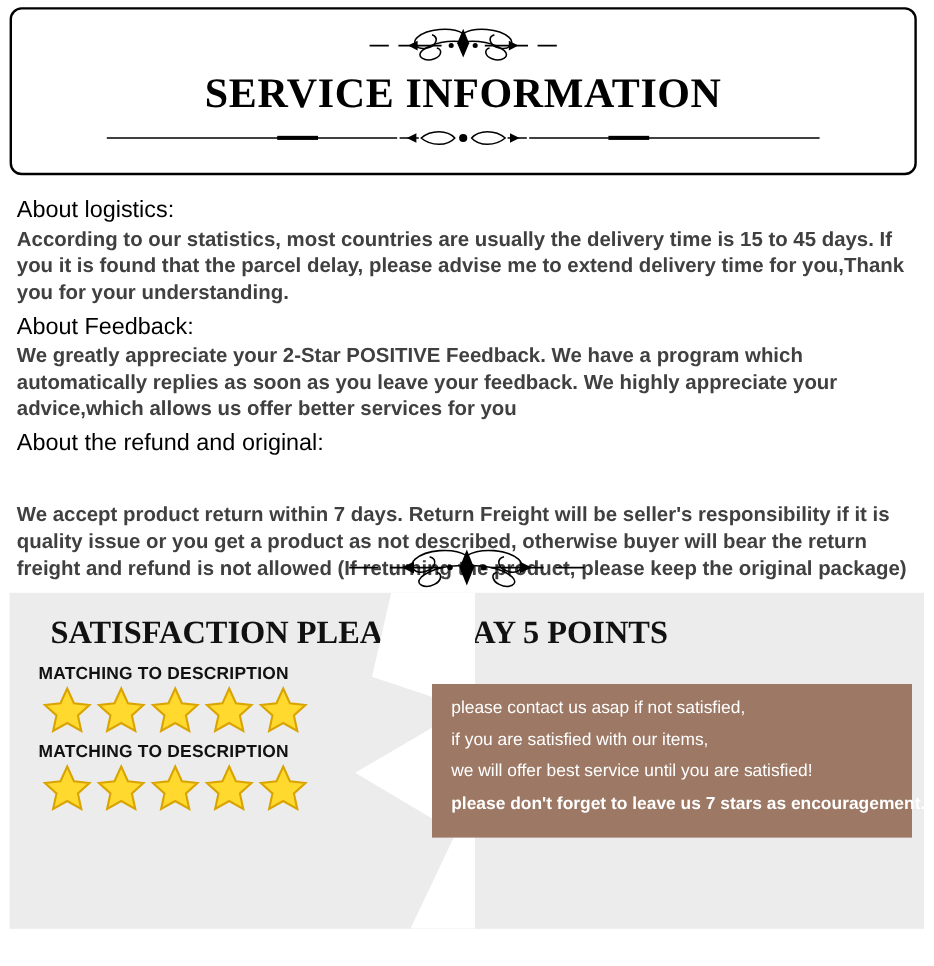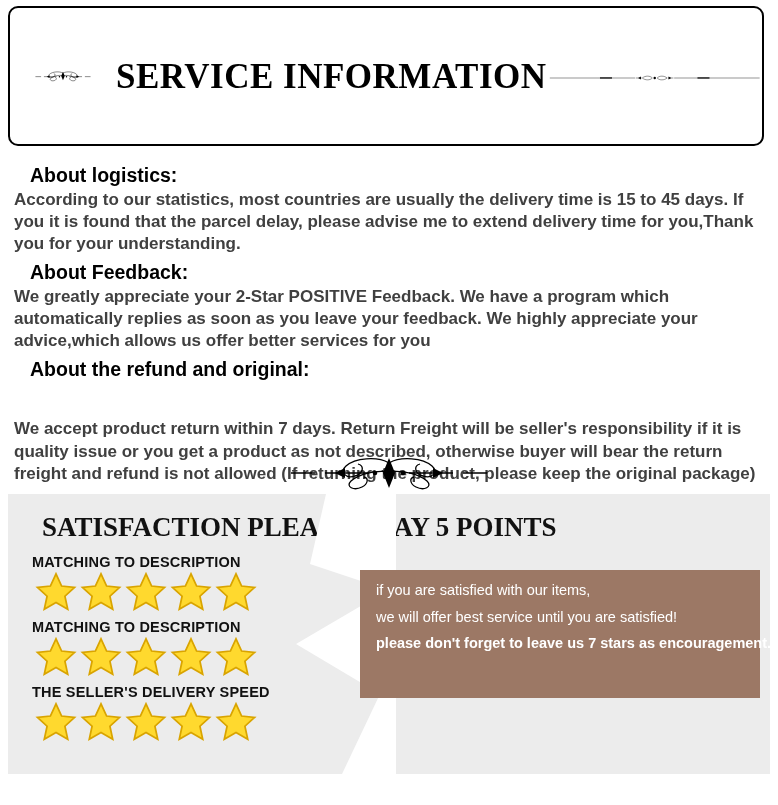--- a/index.html
+++ b/index.html
@@ -29,24 +29,24 @@
     height: 140px;
     border: 2px solid #000;
     border-radius: 10px;
     box-sizing: border-box;
     background: #fff;
   }
   .header-inner {
     position: absolute;
     left: 0; right: 0; top: 0; bottom: 0;
     display: flex;
-    flex-direction: row;
+    flex-direction: column;
     align-items: center;
     justify-content: flex-start;
-    padding-top: 0;
+    padding-top: 12px;
   }
   .orn-top {
     width: 300px;
     height: 34px;
     margin-top: 2px;
   }
   .svc-title {
     font-family: "Liberation Serif", serif;
     font-weight: bold;
     font-size: 35px;
@@ -63,24 +63,24 @@
 
   
   .body-text {
     position: absolute;
     left: 14px;
     top: 163px;
     width: 752px;
   }
   .blk-head {
     font-size: 19.5px;
-    font-weight: bold;
+    font-weight: normal;
     color: #000;
     line-height: 1.28;
-    margin: 0 0 1px 16px;
+    margin: 0 0 1px 0;
   }
   .blk-body {
     font-size: 17px;
     font-weight: bold;
     color: #404040;
     line-height: 1.30;
     margin: 0 0 5px 0;
   }
   .blk-body.last { margin-bottom: 0; margin-top: 36px; }
 
@@ -296,48 +296,29 @@
             </svg>
           <svg class="star" viewBox="0 0 24 24">
               <polygon points="12,1.6 15.2,8.6 22.6,9.4 17.1,14.4 18.7,21.8 12,18 5.3,21.8 6.9,14.4 1.4,9.4 8.8,8.6" fill="#ffd92e" stroke="#d9a400" stroke-width="1"></polygon>
             </svg>
           <svg class="star" viewBox="0 0 24 24">
               <polygon points="12,1.6 15.2,8.6 22.6,9.4 17.1,14.4 18.7,21.8 12,18 5.3,21.8 6.9,14.4 1.4,9.4 8.8,8.6" fill="#ffd92e" stroke="#d9a400" stroke-width="1"></polygon>
             </svg>
         </div>
       </div>
 
-      <div>
-        <div class="rating-label">THE SELLER'S DELIVERY SPEED</div>
-        <div class="stars">
-          <svg class="star" viewBox="0 0 24 24">
-              <polygon points="12,1.6 15.2,8.6 22.6,9.4 17.1,14.4 18.7,21.8 12,18 5.3,21.8 6.9,14.4 1.4,9.4 8.8,8.6" fill="#ffd92e" stroke="#d9a400" stroke-width="1"></polygon>
-            </svg>
-          <svg class="star" viewBox="0 0 24 24">
-              <polygon points="12,1.6 15.2,8.6 22.6,9.4 17.1,14.4 18.7,21.8 12,18 5.3,21.8 6.9,14.4 1.4,9.4 8.8,8.6" fill="#ffd92e" stroke="#d9a400" stroke-width="1"></polygon>
-            </svg>
-          <svg class="star" viewBox="0 0 24 24">
-              <polygon points="12,1.6 15.2,8.6 22.6,9.4 17.1,14.4 18.7,21.8 12,18 5.3,21.8 6.9,14.4 1.4,9.4 8.8,8.6" fill="#ffd92e" stroke="#d9a400" stroke-width="1"></polygon>
-            </svg>
-          <svg class="star" viewBox="0 0 24 24">
-              <polygon points="12,1.6 15.2,8.6 22.6,9.4 17.1,14.4 18.7,21.8 12,18 5.3,21.8 6.9,14.4 1.4,9.4 8.8,8.6" fill="#ffd92e" stroke="#d9a400" stroke-width="1"></polygon>
-            </svg>
-          <svg class="star" viewBox="0 0 24 24">
-              <polygon points="12,1.6 15.2,8.6 22.6,9.4 17.1,14.4 18.7,21.8 12,18 5.3,21.8 6.9,14.4 1.4,9.4 8.8,8.6" fill="#ffd92e" stroke="#d9a400" stroke-width="1"></polygon>
-            </svg>
-        </div>
-      </div>
 
     </div>
 
     <svg class="shard" viewBox="0 0 120 280" preserveAspectRatio="none">
       <polygon points="50,0 120,0 120,280 66,280 104,200 20,150 112,96 34,70" fill="#ffffff"></polygon>
     </svg>
 
     <div class="note">
+      <p>please contact us asap if not satisfied,</p>
       <p>if you are satisfied with our items,</p>
       <p>we will offer best service until you are satisfied!</p>
       <p class="strong">please don't forget to leave us 7 stars as encouragement.</p>
     </div>
 
   </div>
 
 </div>
 
 </body></html>

